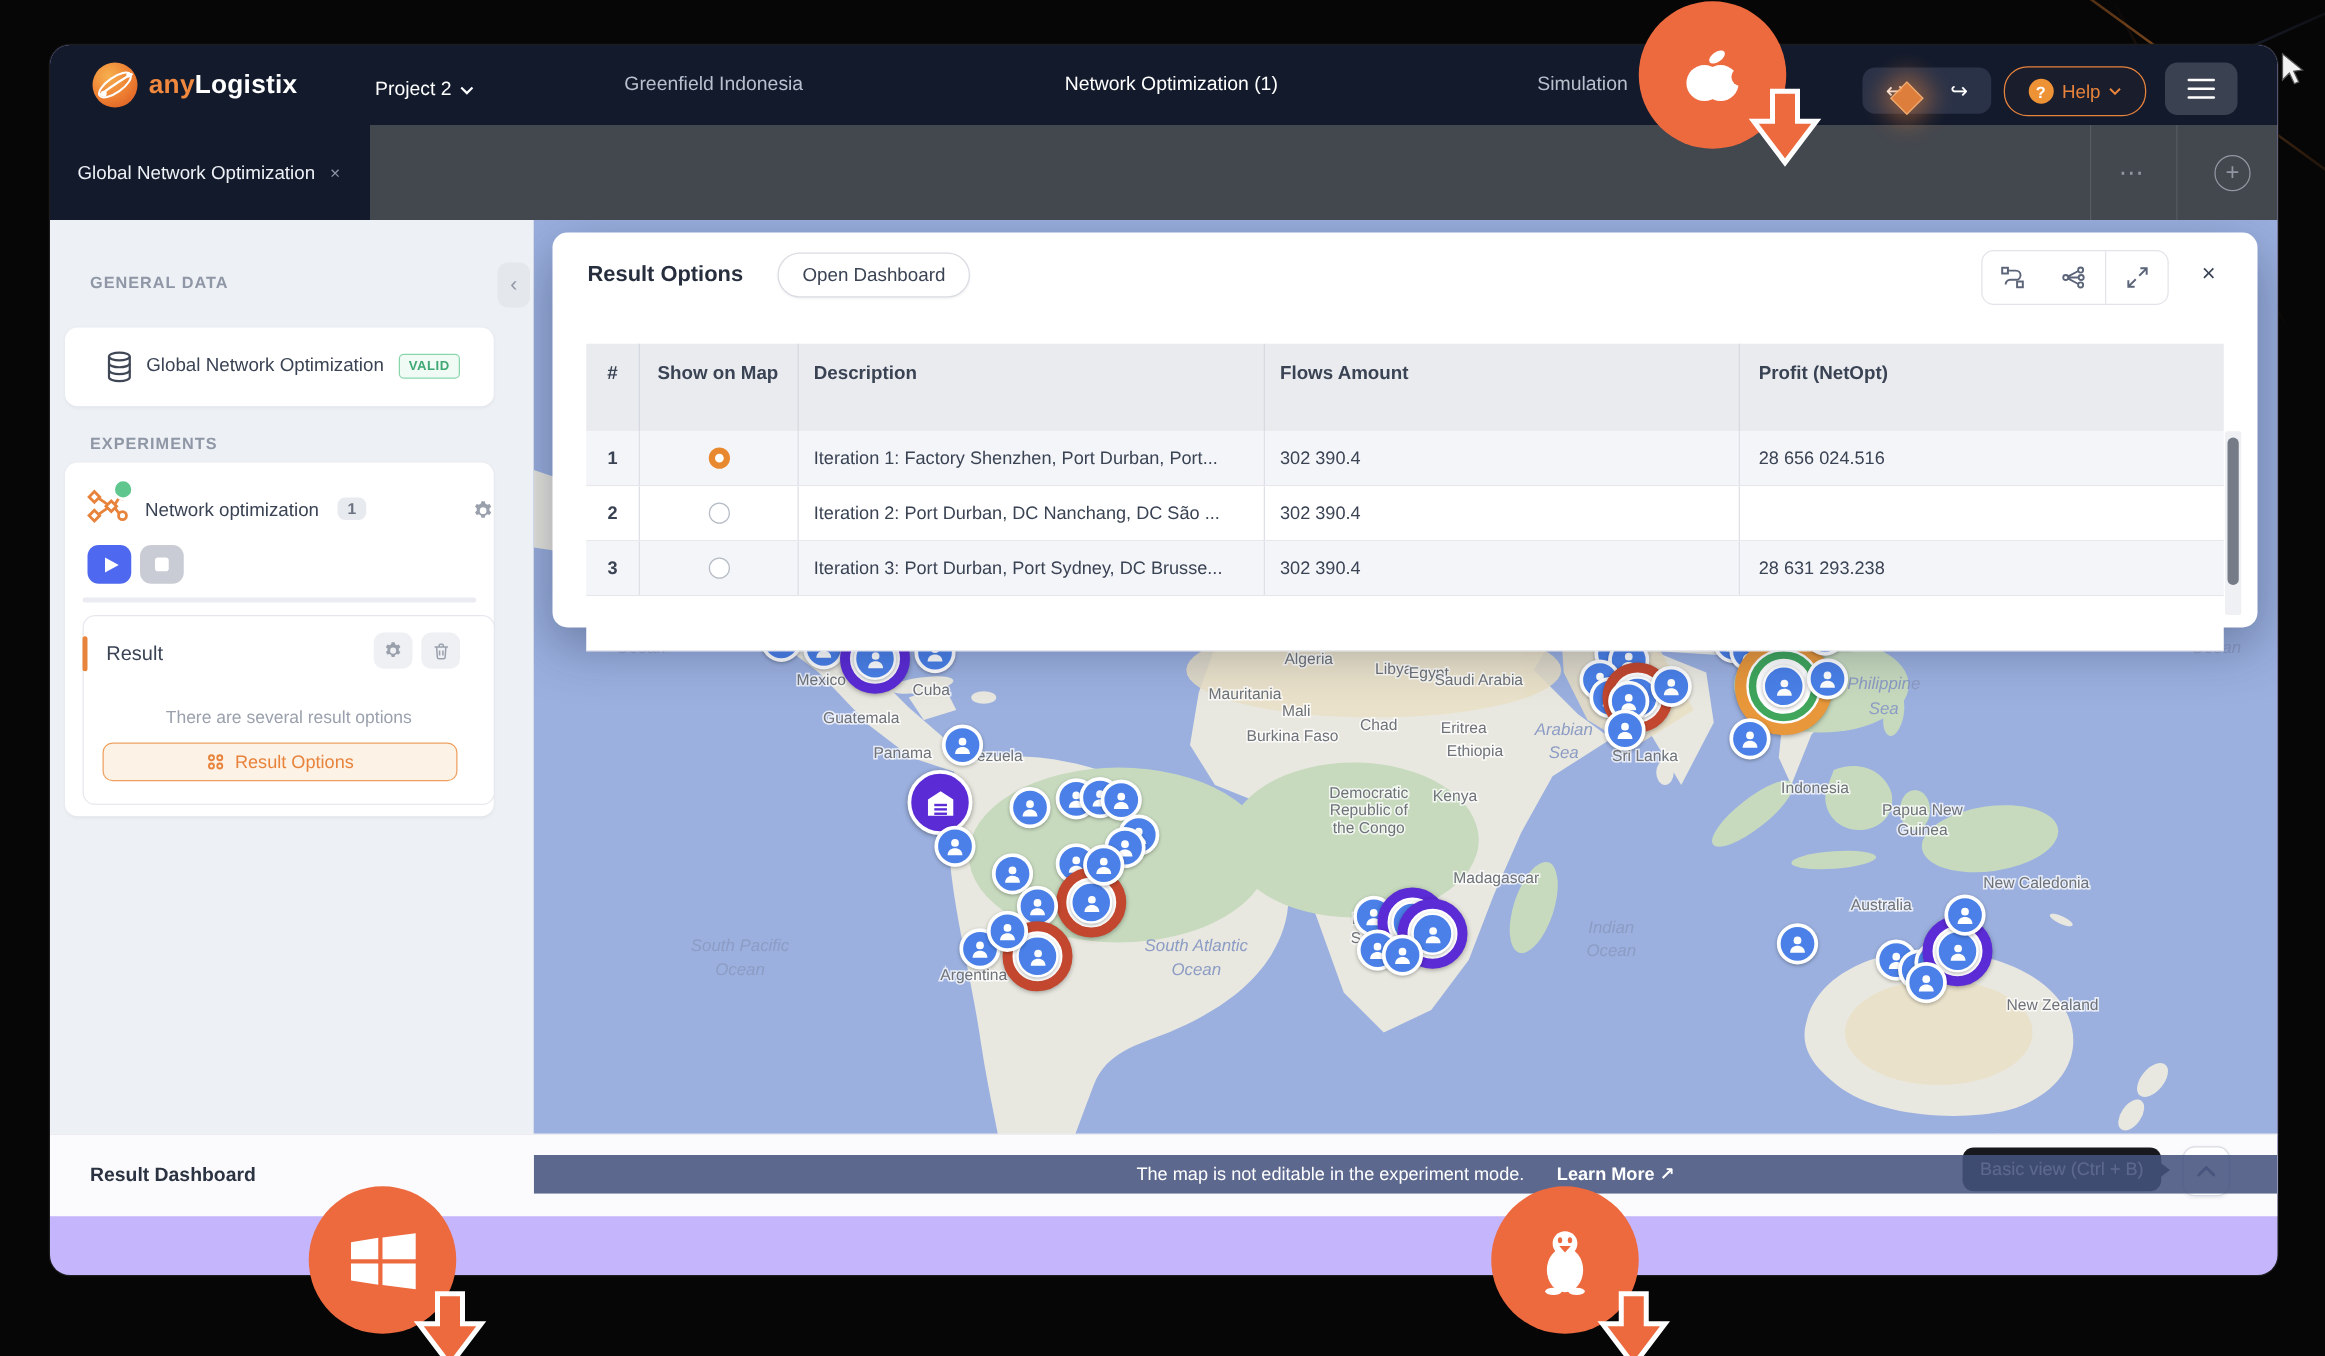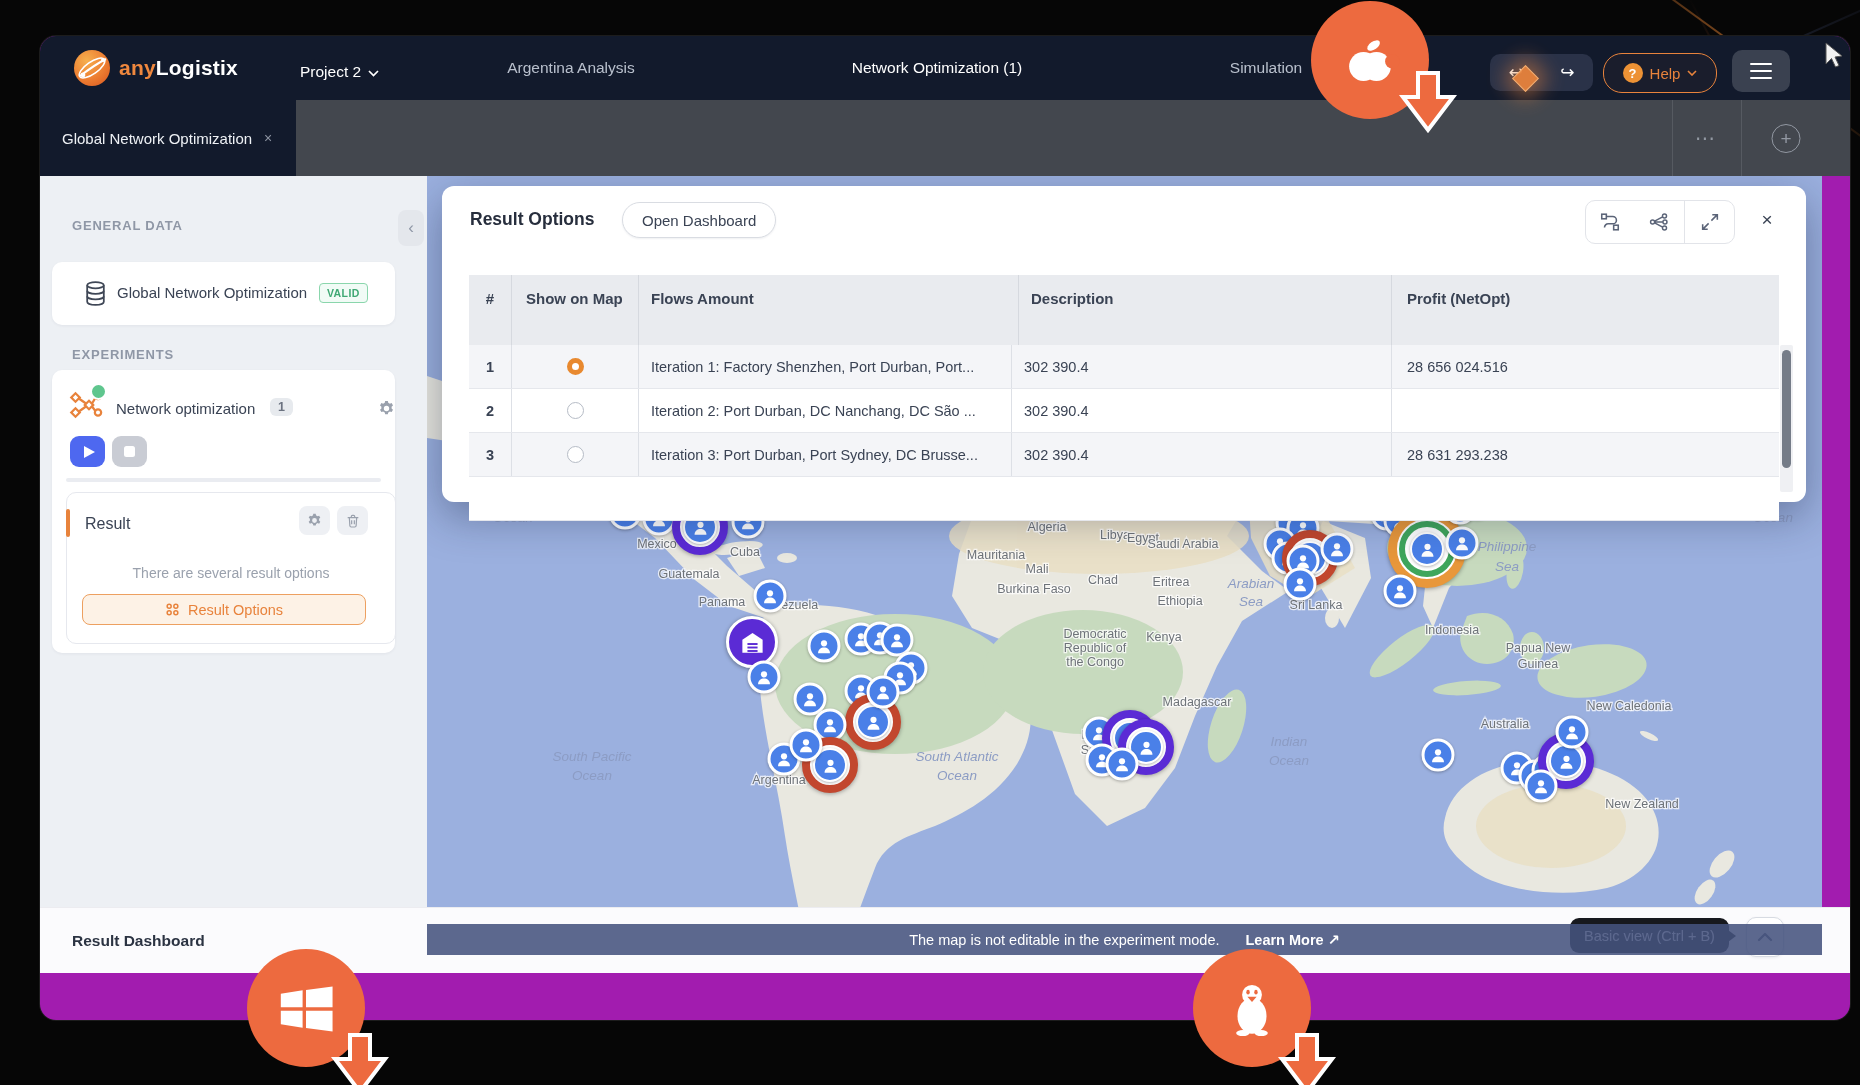--- a/index.html
+++ b/index.html
@@ -8,21 +8,21 @@
   
   .dline{position:absolute;height:1.5px;opacity:.55;pointer-events:none;}
   .dl1{width:420px;left:1520px;top:40px;transform:rotate(36deg);background:linear-gradient(90deg,transparent,#d97a2e,transparent);}
   .dl2{width:520px;left:1420px;top:90px;transform:rotate(-24deg);background:linear-gradient(90deg,transparent,#44517a,transparent);}
   .dl3{width:300px;left:1610px;top:130px;transform:rotate(62deg);background:linear-gradient(90deg,transparent,#c4622c,transparent);opacity:.35;}
   .glow-diamond{position:absolute;left:1516px;top:69px;width:17px;height:17px;background:#E8833C;
     transform:rotate(45deg);box-shadow:0 0 20px 7px rgba(232,131,60,.55);z-index:40;opacity:.95;border:1px solid #f8b477;}
 
   
   .app-window{position:absolute;left:40px;top:36px;width:1782px;height:984px;border-radius:16px;
-    background:#a21caf;overflow:hidden;box-shadow:0 0 0 1px #1c1c1c;z-index:5;padding-left:28px;}
+    background:#c4b5fd;overflow:hidden;box-shadow:0 0 0 1px #1c1c1c;z-index:5;}
 
   
   .navbar{position:absolute;left:0;top:0;width:100%;height:64px;background:#121A2C;}
   .logo{position:absolute;left:34px;top:14px;display:flex;align-items:center;gap:9px;}
   .logo-mark{width:36px;height:36px;border-radius:50%;background:radial-gradient(circle at 35% 30%,#F6B04E,#ED7D31 55%,#D8551F);position:relative;overflow:hidden;}
   .logo-mark svg{position:absolute;left:0;top:0;}
   .logo-text{font-size:21px;font-weight:700;letter-spacing:.2px;}
   .logo-any{color:#F0883E;}
   .logo-rest{color:#fff;}
   .project-sel{position:absolute;left:260px;top:0;height:72px;display:flex;align-items:center;gap:7px;color:#fff;font-size:15.5px;cursor:pointer;}
@@ -195,21 +195,21 @@
       </div>
       <div class="project-sel">
         <span>Project 2</span>
         <span class="chev">
           <svg width="11" height="7" viewBox="0 0 11 7" fill="none">
               <path d="M1 1 L5.5 5.5 L10 1" stroke="#fff" stroke-width="1.7"></path>
             </svg>
         </span>
       </div>
       <div class="nav-items" id="nav-items">
-          <div class="nav-item" style="left: 531px;">Argentina Analysis</div>
+          <div class="nav-item" style="left: 531px;">Greenfield Indonesia</div>
           <div class="nav-item active" style="left: 897px;">Network Optimization (1)</div>
           <div class="nav-item" style="left: 1226px;">Simulation</div>
         </div>
       <div class="undo-redo">
         <span class="ur-btn">↩</span>
         <span class="ur-btn">↪</span>
       </div>
       <div class="help-btn">
         <span class="help-q">?</span>
         <span>Help</span>
@@ -844,22 +844,22 @@
                 <path d="M14.5 4 H20 v5.5 M20 4 L13.5 10.5 M9.5 20 H4 v-5.5 M4 20 L10.5 13.5"></path>
               </svg>
             </span>
           </div>
           <span class="modal-close">×</span>
 
           <div class="rtable">
             <div class="t-row t-head" id="t-head">
                 <div class="t-cell c1">#</div>
                 <div class="t-cell c2">Show on Map</div>
+                <div class="t-cell c3">Description</div>
                 <div class="t-cell c4">Flows Amount</div>
-                <div class="t-cell c3">Description</div>
                 <div class="t-cell c5">Profit (NetOpt)</div>
               </div>
             <div class="t-body" id="t-body">
                 <div class="t-row row-a">
                   <div class="t-cell c1 rownum">1</div>
                   <div class="t-cell c2">
                     <span class="radio radio-on"></span>
                   </div>
                   <div class="t-cell c3">Iteration 1: Factory Shenzhen, Port Durban, Port...</div>
                   <div class="t-cell c4">302 390.4</div>

